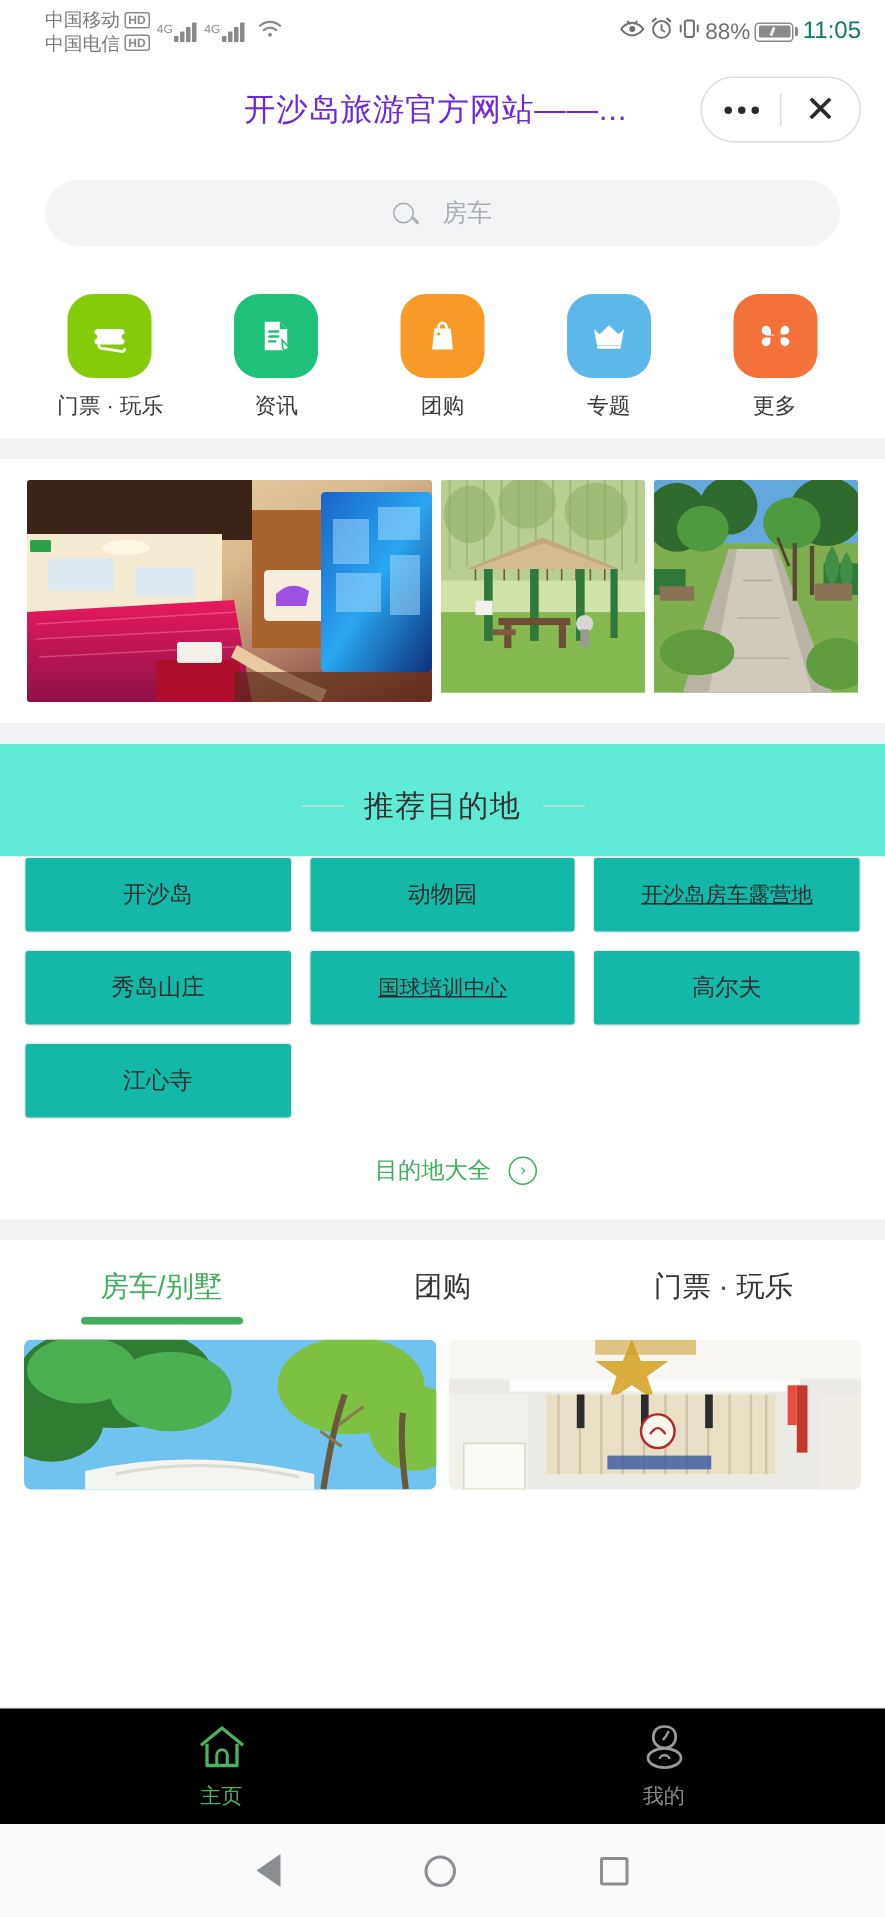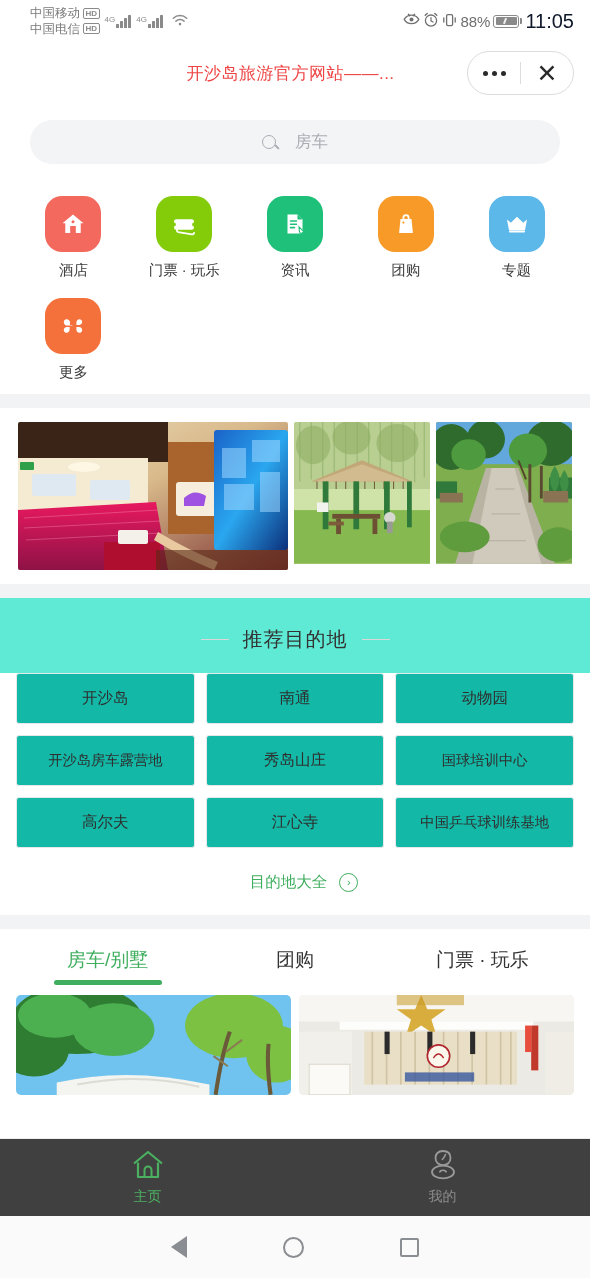--- a/index.html
+++ b/index.html
@@ -28,26 +28,26 @@
   .sig i:nth-child(3){height:10px;} .sig i:nth-child(4){height:13px;}
   .gtag { font-size:8px; color:#8a8a8a; align-self:flex-start; margin-right:-1px; }
   .sig-grp { display:flex; align-items:center; }
   .wifi { font-size:15px; color:#8a8a8a; margin-left:3px; }
   .sb-right { margin-left:auto; display:flex; align-items:center; gap:3px; font-size:15px; color:#6f6f6f; }
   .batt { display:inline-flex; align-items:center; }
   .batt-body { width:26px; height:13px; border:1.5px solid #8a8a8a; border-radius:3px; display:flex; align-items:center; padding:1.5px; }
   .batt-fill { width:100%; height:100%; background:#8a8a8a; border-radius:1px; position:relative; }
   .batt-fill::after { content:""; position:absolute; left:40%; top:12%; width:2px; height:76%; background:#eee; transform:rotate(22deg); }
   .batt-cap { width:2px; height:6px; background:#8a8a8a; border-radius:0 1px 1px 0; margin-left:1px; }
-  .clock { font-size:20px; color:#0f172a; }
+  .clock { font-size:16px; color:#0f766e; }
 
   
   .titlebar { height:62px; flex:0 0 62px; display:flex; align-items:center; padding:0 16px 0 20px; }
   .wtitle {
-    flex:1; text-align:center; font-size:17px; color:#ef4444; letter-spacing:.5px;
+    flex:1; text-align:center; font-size:21px; color:#6d28d9; letter-spacing:.5px;
     white-space:nowrap; overflow:hidden; text-overflow:ellipsis; padding-left:100px;
   }
   .winctl {
     display:flex; align-items:center; border:1px solid #dcdcdc; border-radius:22px;
     height:44px; background:#fff; margin-left:6px;
   }
   .wc-btn { width:52px; height:100%; display:flex; align-items:center; justify-content:center; color:#222; }
   .wc-sep { width:1px; height:22px; background:#dcdcdc; }
   .dots { display:flex; gap:4px; }
   .dots i { width:5px; height:5px; border-radius:50%; background:#2a2a2a; display:block; }
@@ -85,38 +85,38 @@
   .sechead .dash { width:28px; height:1px; background:#d8d8d8; }
   .sectitle { font-size:20px; color:#333; letter-spacing:1px; }
 
   
   .destgrid { display:grid; grid-template-columns:repeat(3,1fr); gap:11px; padding:0 16px; background:#fff; }
   .dest {
     height:51px; border:1px solid #e7e8ea; border-radius:3px; background:#14b8a6;
     display:flex; align-items:center; justify-content:center;
     font-size:15.5px; color:#2e2e2e; white-space:nowrap; overflow:hidden;
   }
-  .dest.tight { font-size:14.3px; }
+  .dest.tight { font-size:14.3px;text-decoration:underline; }
   .morelink { display:flex; align-items:center; justify-content:center; gap:12px; padding:24px 0 22px; background:#fff;margin-left:18px; }
   .morelink span.txt { font-size:15.5px; }
   .circ-arrow { width:19px; height:19px; border-radius:50%; border:1.4px solid currentColor; display:flex; align-items:center; justify-content:center; font-size:11px; line-height:1; }
 
   
   .tabs { display:flex; background:#fff; padding:0 14px; }
   .tab { flex:1; text-align:center; padding:18px 0 12px; font-size:19px; color:#333; position:relative; }
   .tab.active { color:#3fae5e; }
   .tab .bar { position:absolute; left:50%; transform:translateX(-50%); bottom:0; width:108px; height:5px; border-radius:3px; background:#3fae5e; }
 
   
   .cards { display:flex; gap:8px; padding:10px 16px 0; background:#fff; }
   .card { flex:1; height:100px; border-radius:5px; overflow:hidden; position:relative; }
 
   
   .botnav {
-    flex:0 0 78px; height:78px; display:flex; background:#404040;
+    flex:0 0 78px; height:78px; display:flex; background:#000000;
     border-top:1px solid #ededed; align-items:center;
   }
   .bn { flex:1; display:flex; flex-direction:column; align-items:center; gap:4px; }
   .bn-lbl { font-size:14px; color:#8b8b8b; }
   .bn.active .bn-lbl { color:#4cb061; }
 
   
   .androidnav { flex:0 0 62px; height:62px; background:#fafafa; display:flex; align-items:center; justify-content:center; gap:96px; }
   .an-back { width:0; height:0; border-top:11px solid transparent; border-bottom:11px solid transparent; border-right:16px solid #8a8d91; }
   .an-home { width:21px; height:21px; border:2px solid #8a8d91; border-radius:50%; }
@@ -221,30 +221,20 @@
 
     <div class="searchwrap">
       <div class="searchbar">
         <span class="mag"></span>
         <span class="sph">房车</span>
       </div>
     </div>
 
     <div class="icongrid">
 
-      <div class="icell">
-        <div class="ibox" style="background:#f4695e">
-          <svg width="30" height="30" viewBox="0 0 30 30">
-              <path d="M15 5.5L4.5 14.3h2.8V24h15.4v-9.7h2.8L15 5.5z" fill="#fff"></path>
-              <rect x="12.2" y="17" width="5.6" height="7" fill="#f4695e"></rect>
-              <circle cx="15" cy="12.7" r="1.5" fill="#f4695e"></circle>
-            </svg>
-        </div>
-        <div class="ilbl">酒店</div>
-      </div>
 
       <div class="icell">
         <div class="ibox" style="background:#84cc0a">
           <svg width="30" height="30" viewBox="0 0 30 30">
               <path d="M5 12.5c0-1.2 1-2.2 2.2-2.2h15.6c1.2 0 2.2 1 2.2 2.2v1c-1 0-1.9.9-1.9 2s.8 2 1.9 2v1c0 1.2-1 2.2-2.2 2.2H7.2A2.2 2.2 0 015 18.5v-1c1 0 1.9-.9 1.9-2s-.8-2-1.9-2v-1z" fill="#fff"></path>
               <path d="M8 20.8c-.3 1 .3 2 1.3 2.3l13.6 2.2c1.1.2 2-.4 2.2-1.4" stroke="#fff" stroke-width="1.8" fill="none" stroke-linecap="round"></path>
             </svg>
         </div>
         <div class="ilbl">门票 · 玩乐</div>
       </div>
@@ -423,28 +413,26 @@
     <div class="gap"></div>
 
     <div class="sechead">
       <span class="dash"></span>
       <span class="sectitle">推荐目的地</span>
       <span class="dash"></span>
     </div>
 
     <div class="destgrid">
       <div class="dest">开沙岛</div>
-      <div class="dest">南通</div>
       <div class="dest">动物园</div>
       <div class="dest tight">开沙岛房车露营地</div>
       <div class="dest">秀岛山庄</div>
       <div class="dest tight">国球培训中心</div>
       <div class="dest">高尔夫</div>
       <div class="dest">江心寺</div>
-      <div class="dest tight">中国乒乓球训练基地</div>
     </div>
 
     <div class="morelink" style="color:#3fae5e">
       <span class="txt">目的地大全</span>
       <span class="circ-arrow">›</span>
     </div>
 
     <div class="gap"></div>
 
     <div class="tabs">

